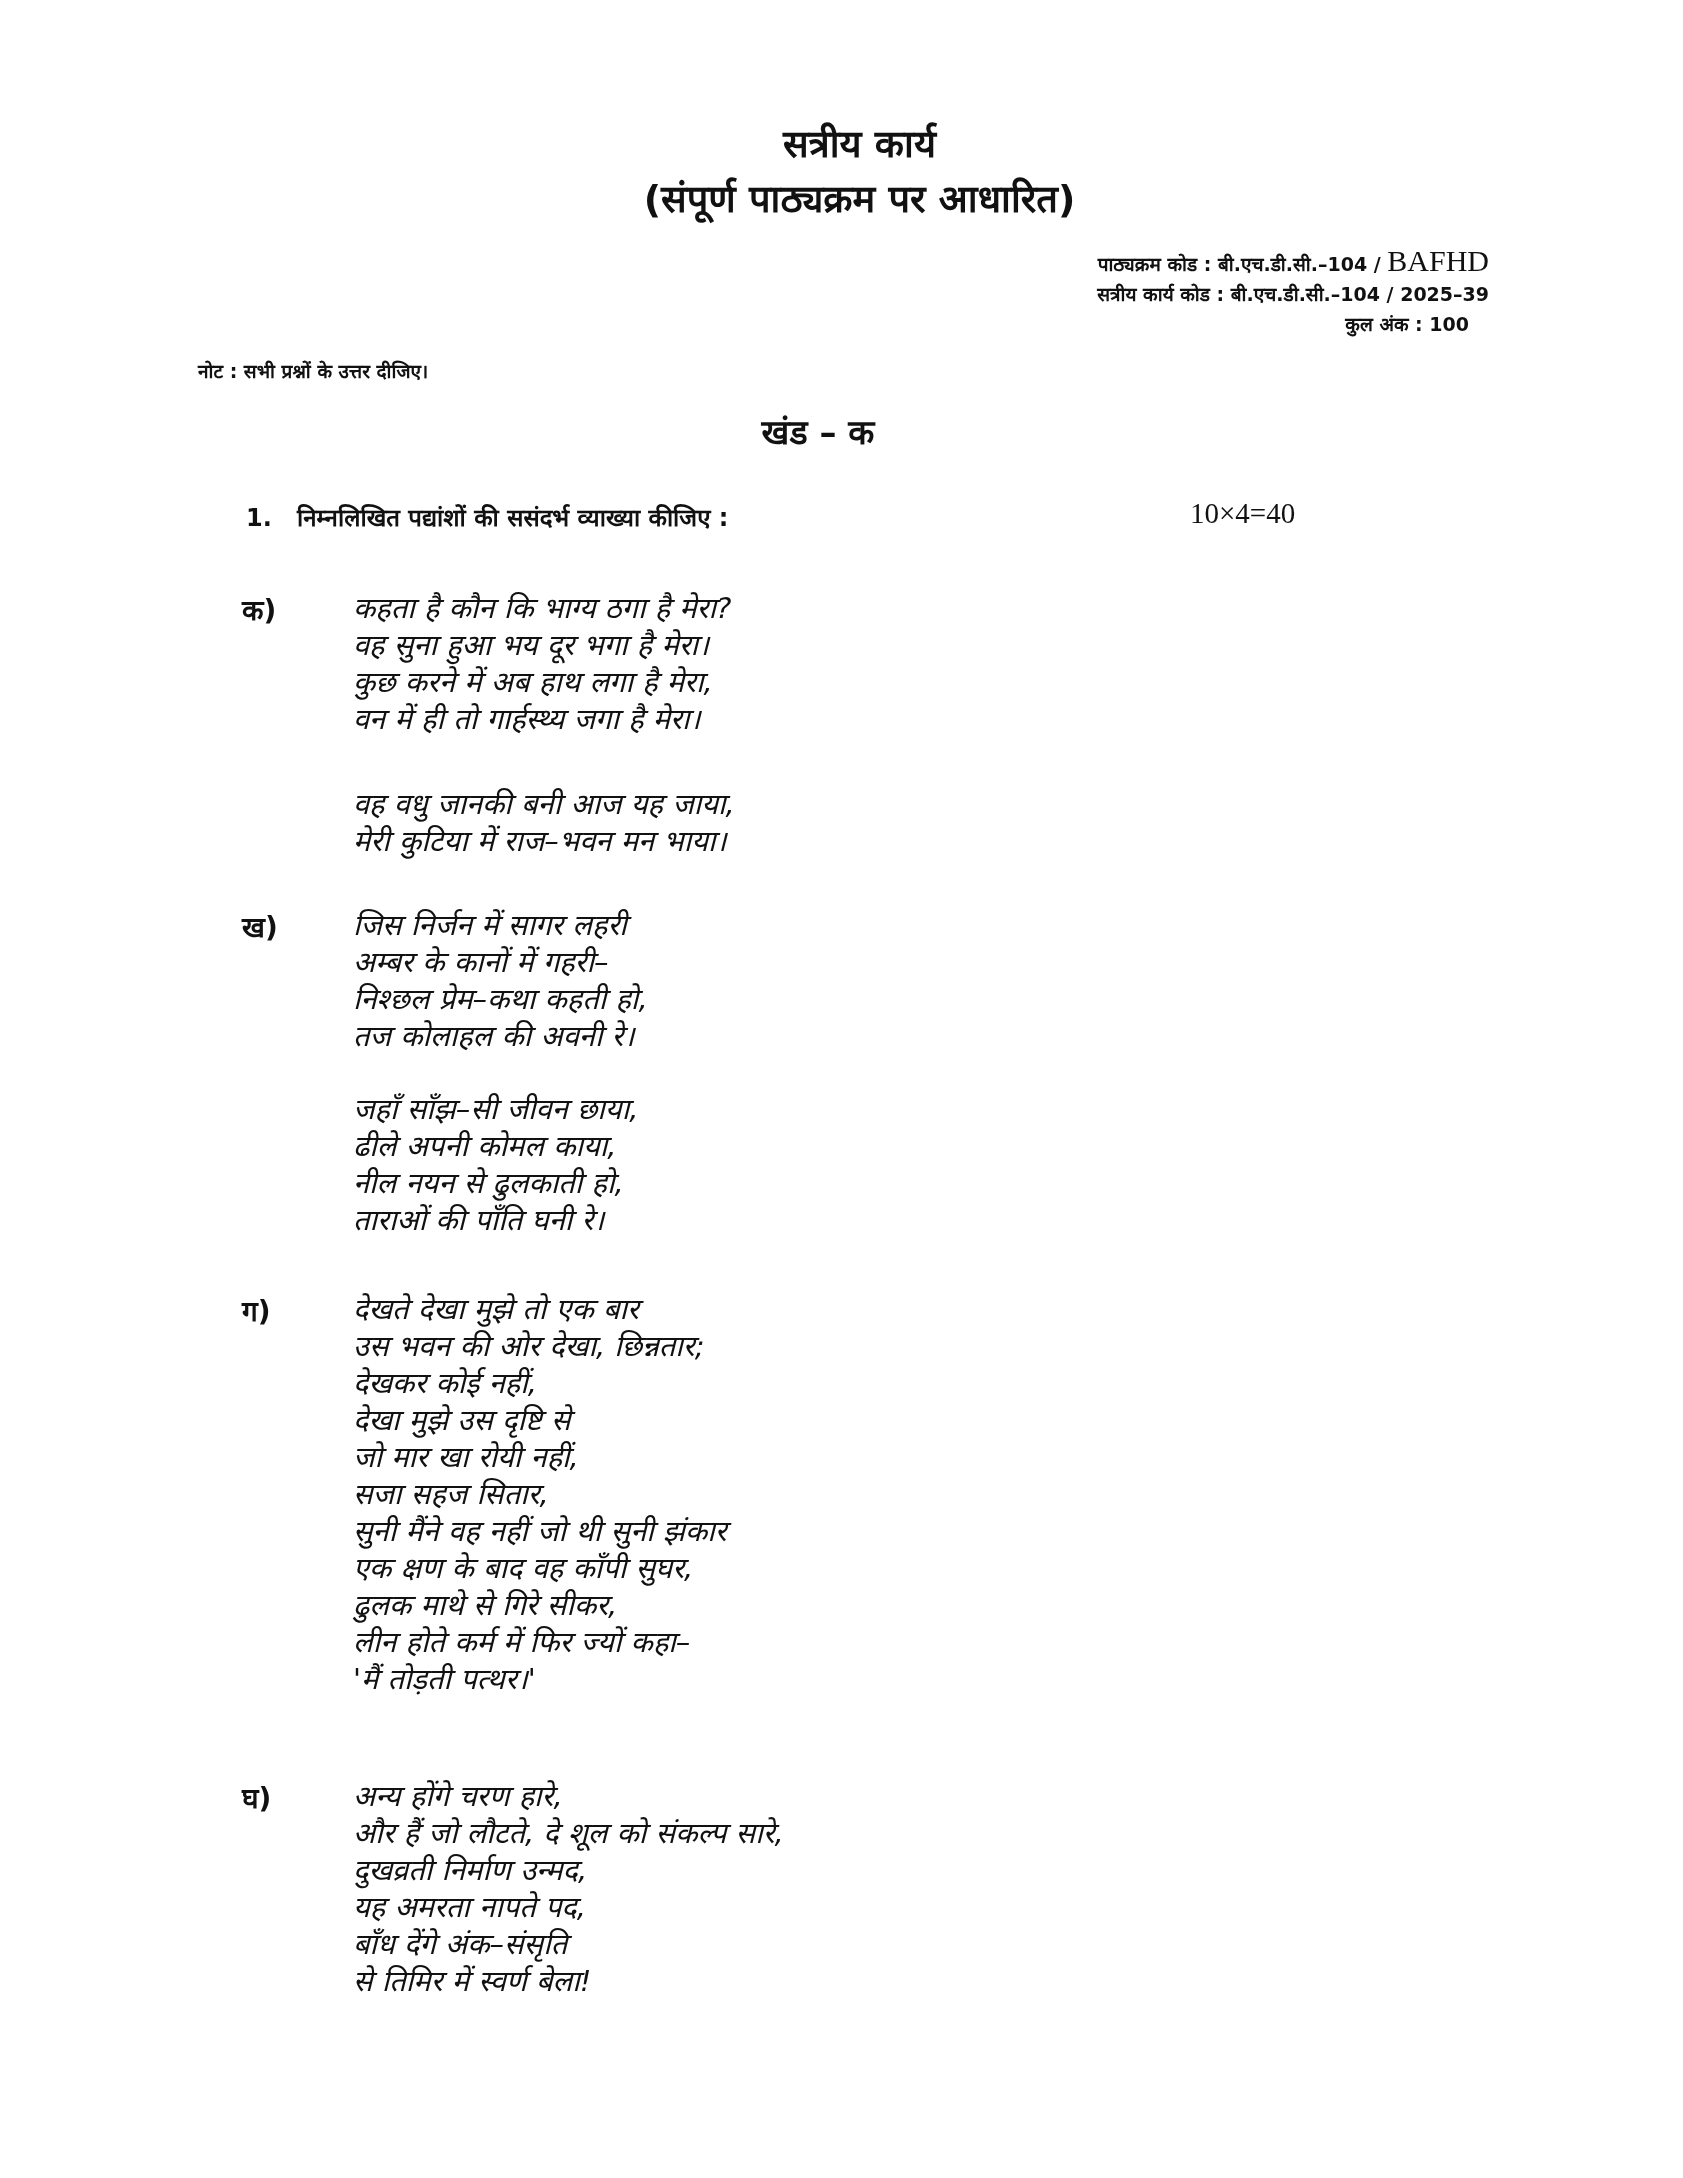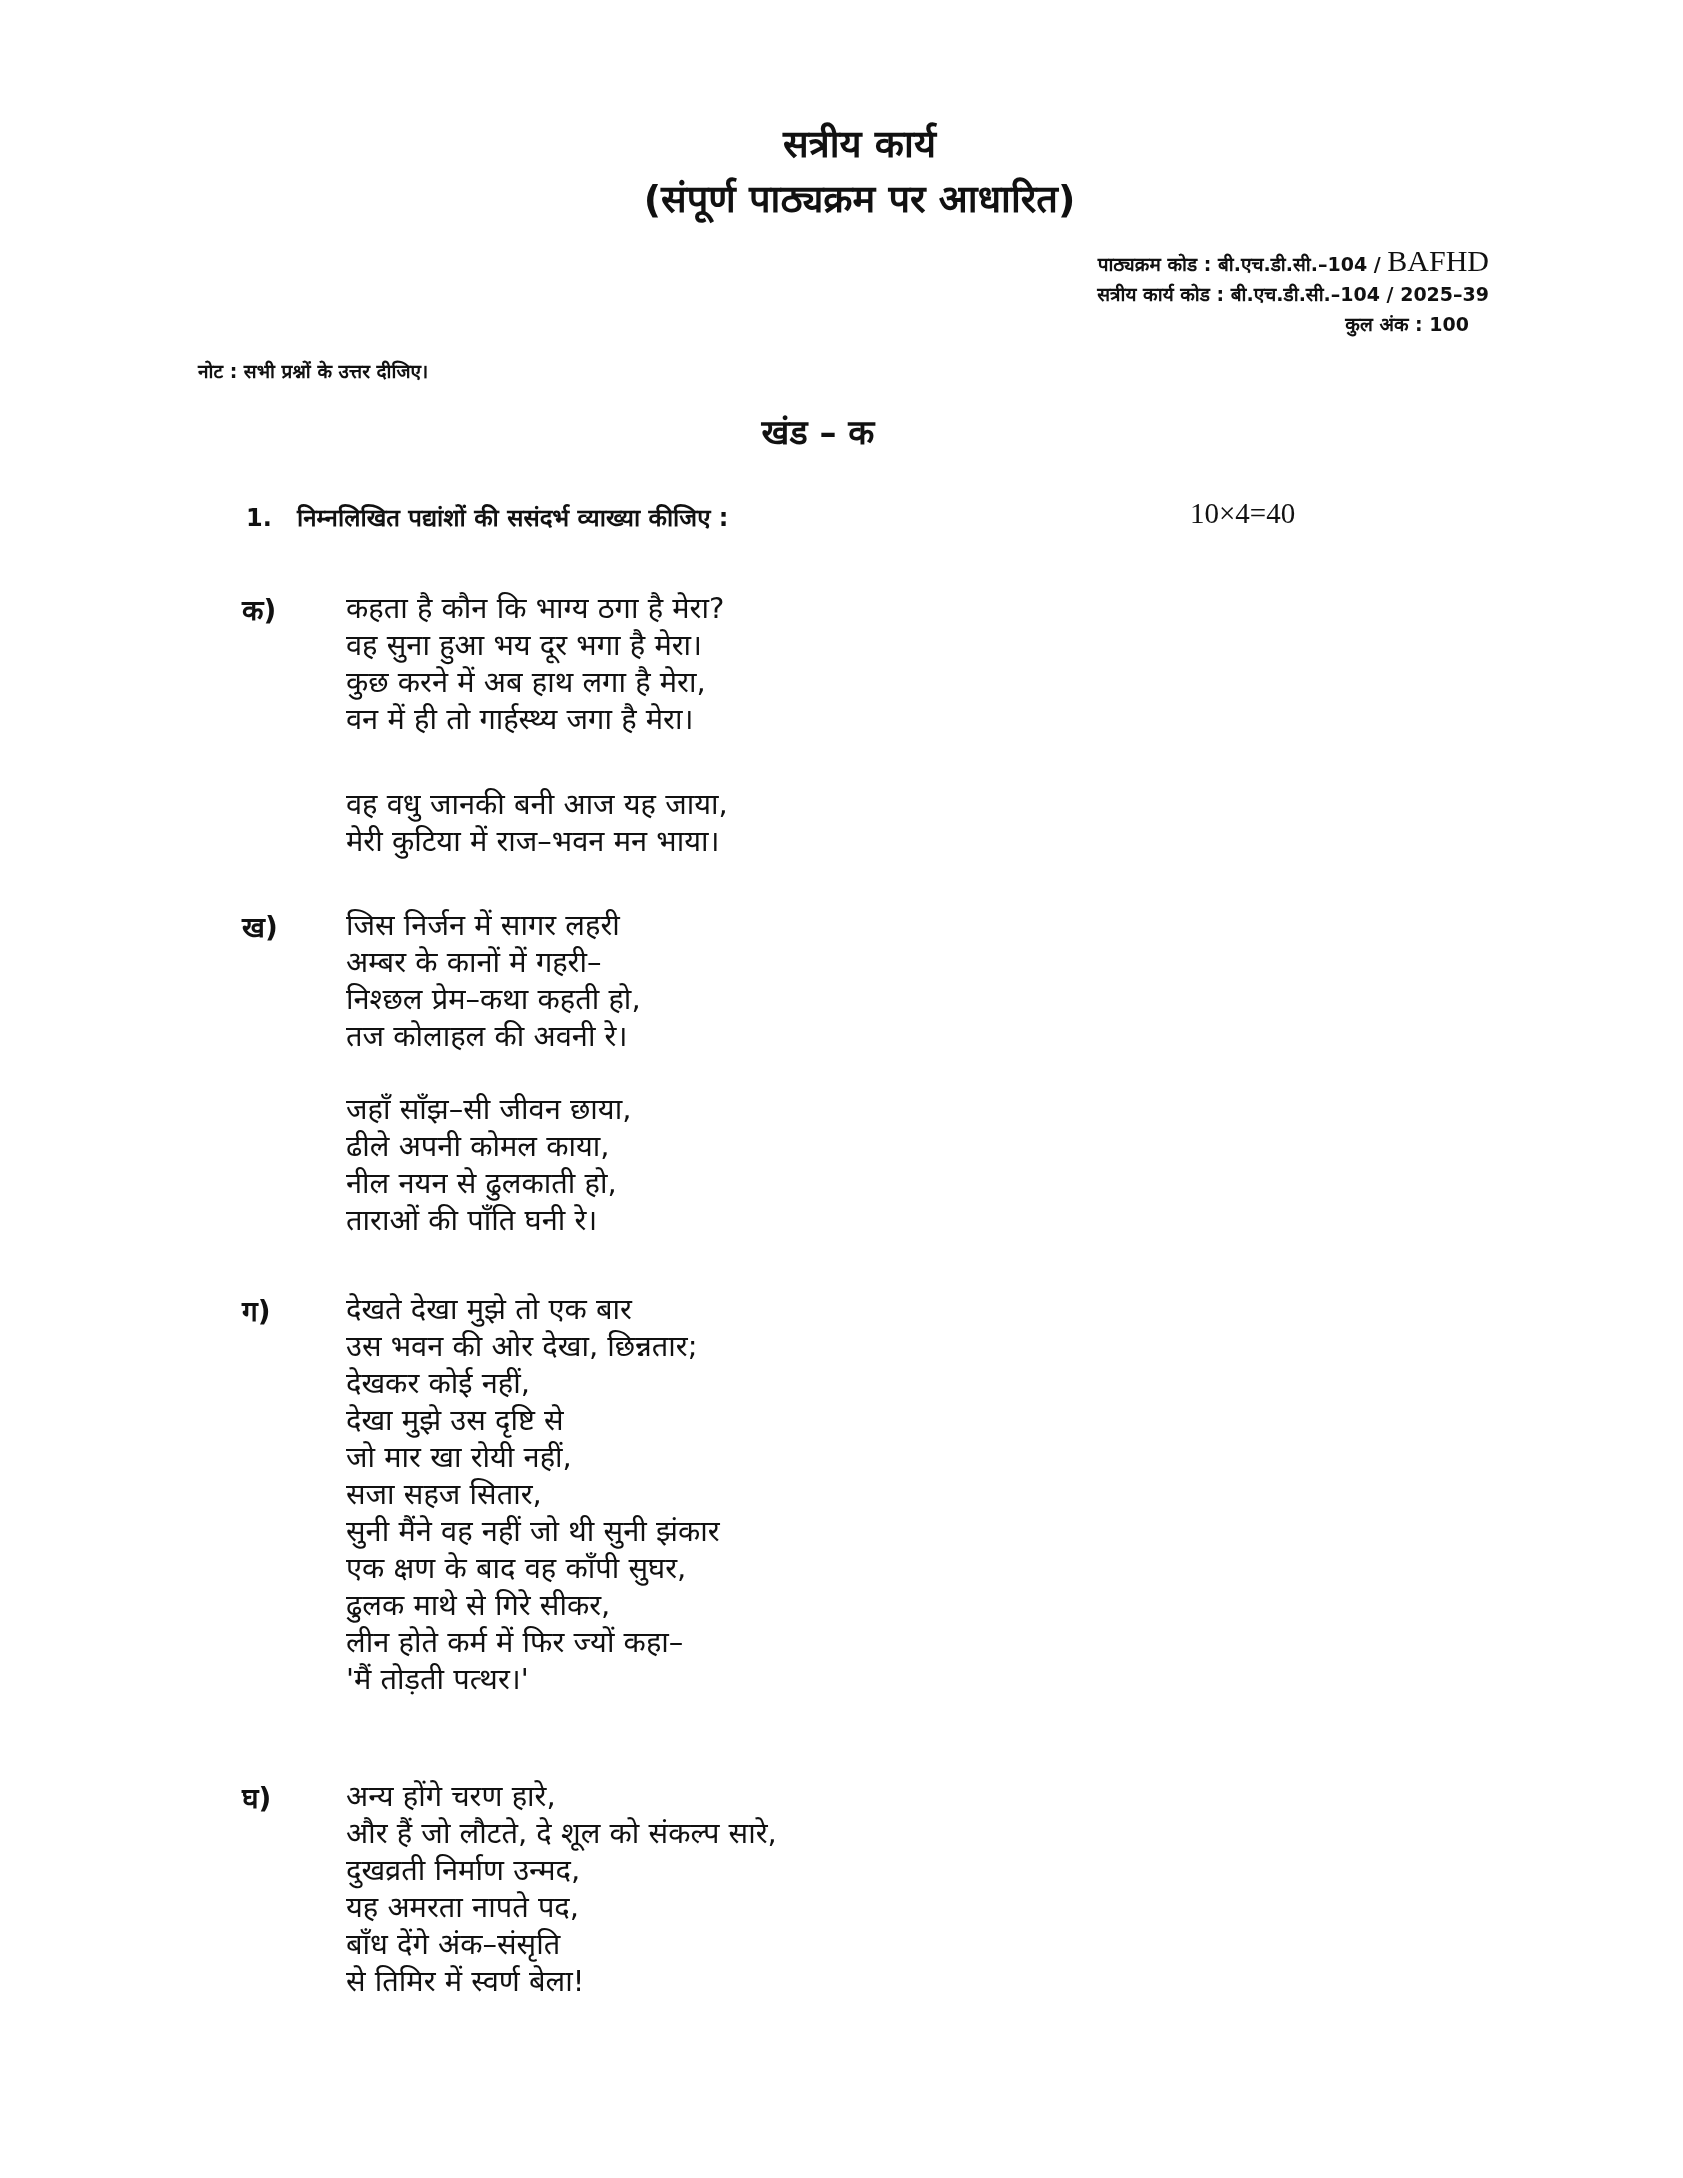--- a/index.html
+++ b/index.html
@@ -15,21 +15,21 @@
   .meta-total { margin-right: 20px; }
   .note { position: absolute; top: 358px; left: 198px; font-size: 19px; font-weight: bold; }
   .section-heading { position: absolute; top: 408px; left: 0; width: 1507px; text-align: center;
     font-size: 34px; font-weight: bold; padding-left: 129px; box-sizing: border-box; }
   .question { position: absolute; top: 500px; left: 246px; width: 1089px; font-size: 24px; font-weight: bold; }
   .question .qnum { display: inline-block; width: 51px; }
   .marks { position: absolute; top: 497px; left: 1184px; font-family: "Liberation Serif", "DejaVu Serif", serif;
     font-size: 29px; margin-left: 6px; }
   .passage { position: absolute; left: 242px; }
   .passage-label { position: absolute; left: 0; top: 0; font-size: 28px; font-weight: bold; }
-  .stanza { position: absolute; left: 104px; white-space: nowrap; }
+  .stanza { position: absolute; left: 111px; white-space: nowrap; font-style: italic; }
   .line { font-size: 29px; line-height: 37px; }
 </style>
 </head>
 <body>
 
 <div class="title-block">
   <div class="title-line">सत्रीय कार्य</div>
   <div class="title-line">(संपूर्ण पाठ्यक्रम पर आधारित)</div>
 </div>
 

